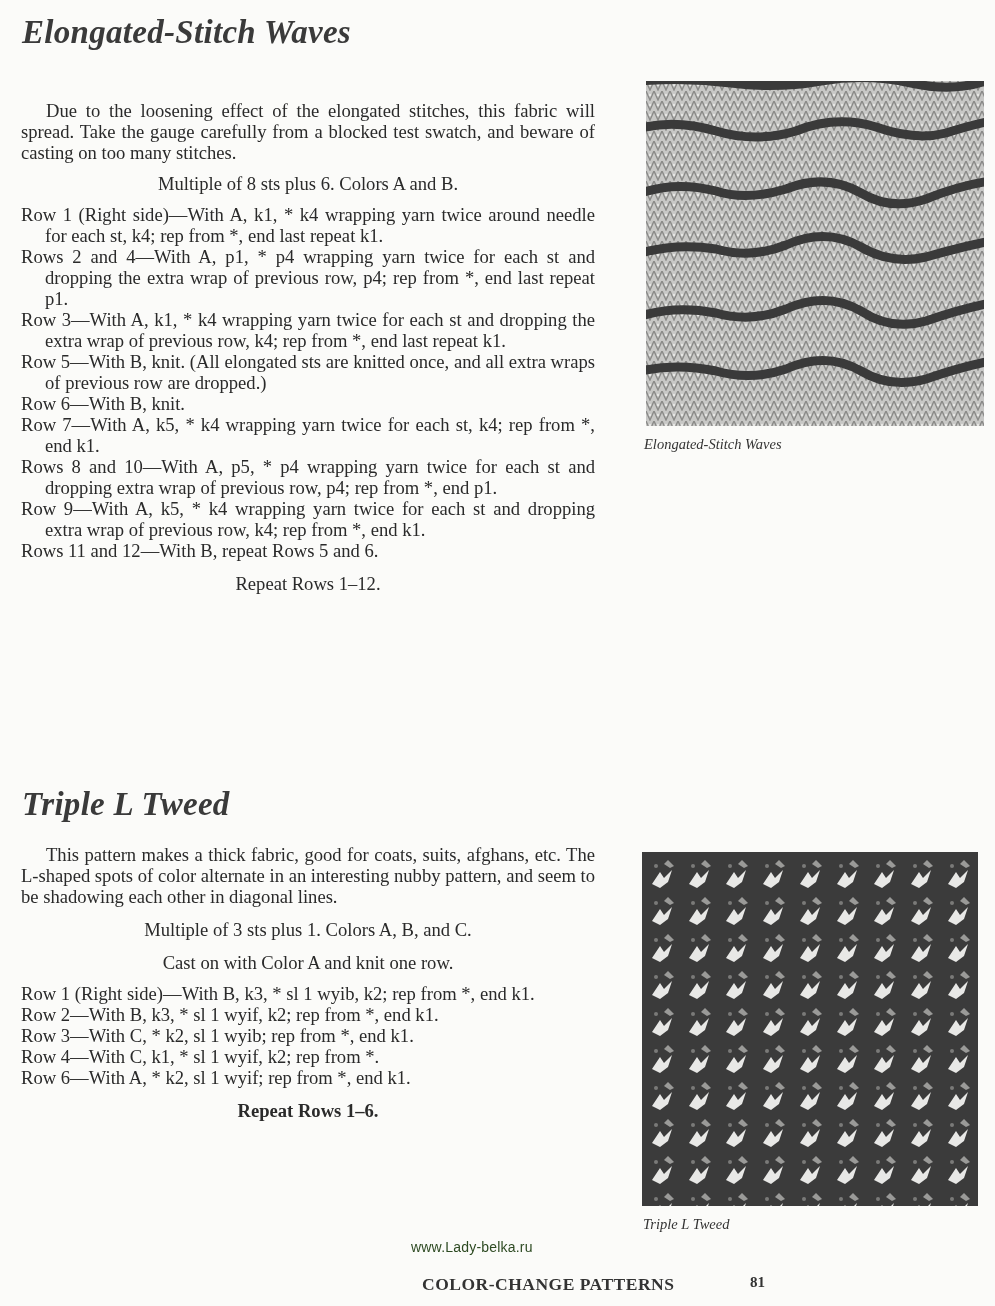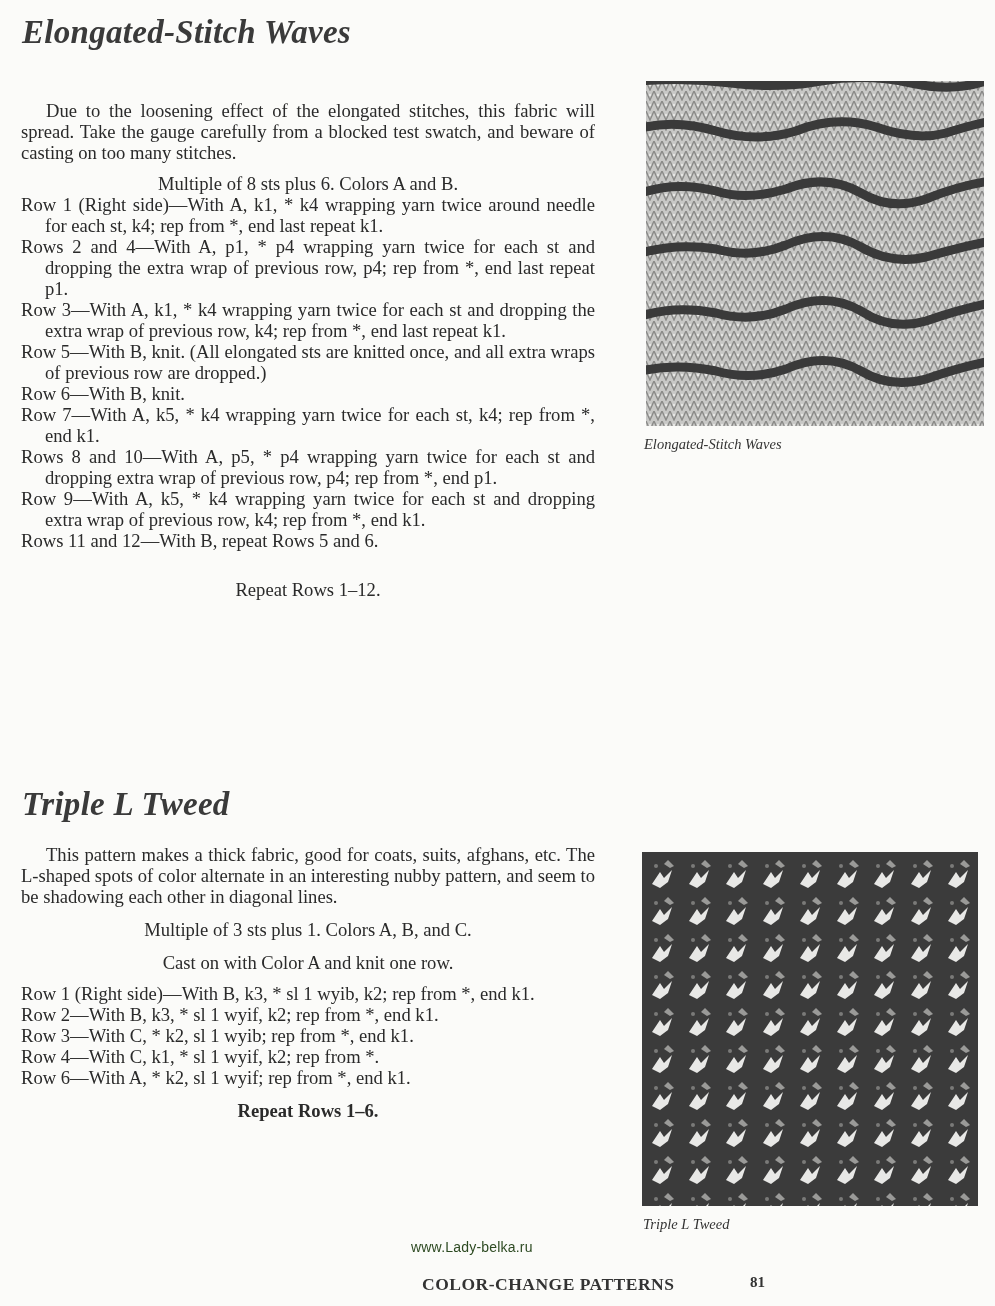--- a/index.html
+++ b/index.html
@@ -48,33 +48,33 @@
     font-size: 15px; color: #333;
   }
 </style>
 </head>
 <body>
 
 <h1 class="title" style="top:14px;">Elongated-Stitch Waves</h1>
 
 <div class="col" style="top:100px;">
   <p class="intro">Due to the loosening effect of the elongated stitches, this fabric will spread. Take the gauge carefully from a blocked test swatch, and beware of casting on too many stitches.</p>
-  <p class="center" style="margin-top:10px;">Multiple of 8 sts plus 6. Colors A and B.</p>
+  <p class="center" style="margin-top:10px;margin-bottom:10px;">Multiple of 8 sts plus 6. Colors A and B.</p>
   <ul class="rows">
     <li>Row 1 (Right side)—With A, k1, * k4 wrapping yarn twice around needle for each st, k4; rep from *, end last repeat k1.</li>
     <li>Rows 2 and 4—With A, p1, * p4 wrapping yarn twice for each st and dropping the extra wrap of previous row, p4; rep from *, end last repeat p1.</li>
     <li>Row 3—With A, k1, * k4 wrapping yarn twice for each st and dropping the extra wrap of previous row, k4; rep from *, end last repeat k1.</li>
     <li>Row 5—With B, knit. (All elongated sts are knitted once, and all extra wraps of previous row are dropped.)</li>
     <li>Row 6—With B, knit.</li>
     <li>Row 7—With A, k5, * k4 wrapping yarn twice for each st, k4; rep from *, end k1.</li>
     <li>Rows 8 and 10—With A, p5, * p4 wrapping yarn twice for each st and dropping extra wrap of previous row, p4; rep from *, end p1.</li>
     <li>Row 9—With A, k5, * k4 wrapping yarn twice for each st and dropping extra wrap of previous row, k4; rep from *, end k1.</li>
     <li>Rows 11 and 12—With B, repeat Rows 5 and 6.</li>
   </ul>
-  <p class="center" style="margin-top:28px;">Repeat Rows 1–12.</p>
+  <p class="center" style="margin-top:12px;">Repeat Rows 1–12.</p>
 </div>
 
 <div class="photo" style="left:646px;top:81px;width:338px;height:345px;background:#c6c6c4;" aria-label="knitted swatch with light bands separated by dark wavy stripes">
   <svg width="338" height="345" viewBox="0 0 338 345">
     <defs>
       <pattern id="knit" width="8" height="10" patternUnits="userSpaceOnUse">
         <rect width="8" height="10" fill="#c8c8c6"></rect>
         <path d="M0 0 L4 9 L8 0" stroke="#8a8a88" stroke-width="1.4" fill="none"></path>
         <circle cx="4" cy="4" r="1.3" fill="#e6e6e4"></circle>
       </pattern>

